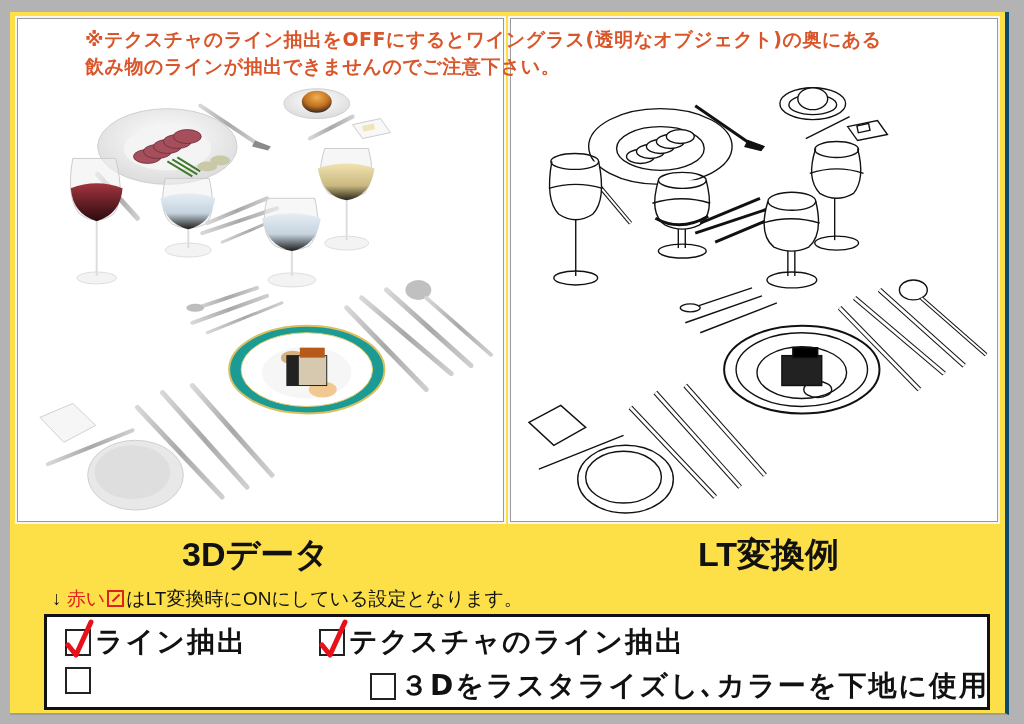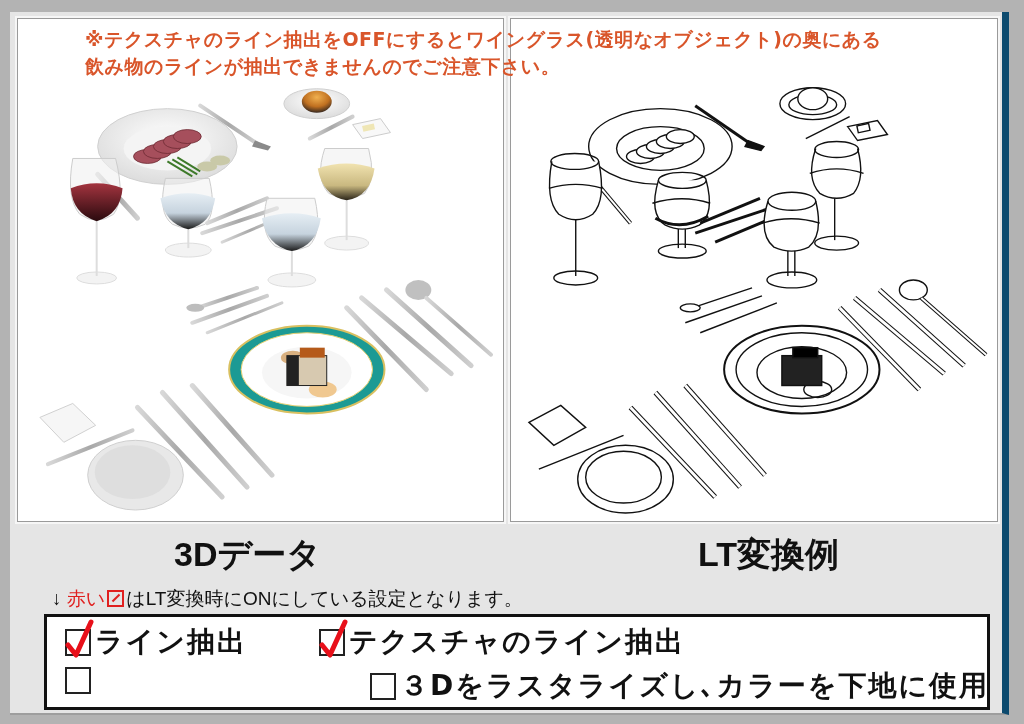--- a/index.html
+++ b/index.html
@@ -4,22 +4,22 @@
 <style>
   * { box-sizing: border-box; margin: 0; padding: 0; }
   html, body { width: 1024px; height: 724px; overflow: hidden; }
   body {
     background: #b3b3b3;
     font-family: "DejaVu Sans", sans-serif;
     position: relative;
   }
   .sheet {
     position: absolute; left: 10px; top: 12px; width: 999px; height: 703px;
-    background: #e5e5e5;
-    border-right: 7px solid #0c4a6e;
+    background: #fde047;
+    border-right: 4px solid #0c4a6e;
     border-bottom: 2px solid #9e9e9e;
   }
   .panel {
     position: absolute; top: 6px; height: 504px; background: #fff;
     border: 1px solid #9a9a9a;
     outline: 2px solid #f6f6f6;
   }
   .panel.left { left: 7px; width: 487px; }
   .panel.right { left: 500px; width: 488px; }
   .panel svg { position: absolute; left: 0; top: 0; width: 100%; height: 100%; }
@@ -27,21 +27,21 @@
     position: absolute; left: 75px; top: 14px; width: 900px;
     color: #d9552a; font-weight: bold; font-size: 19px; line-height: 27px;
     letter-spacing: 0.5px; z-index: 5;
     font-family: "DejaVu Sans", sans-serif;
     white-space: nowrap;
   }
   .caption {
     position: absolute; top: 520px; font-size: 34px; font-weight: bold;
     color: #111; font-family: "Liberation Sans", sans-serif;
   }
-  .caption.left { left: 164px; }
+  .caption.left { left: 172px; }
   .caption.right { left: 688px; }
   .legend-note {
     position: absolute; left: 42px; top: 574px; font-size: 19px; color: #111;
     font-family: "Liberation Sans", sans-serif; white-space: nowrap;
   }
   .legend-note .red { color: #e0201f; }
   .legend-note .redbox {
     display: inline-block; width: 17px; height: 17px; border: 2px solid #e0201f;
     position: relative; vertical-align: -2px; margin: 0 2px;
   }

